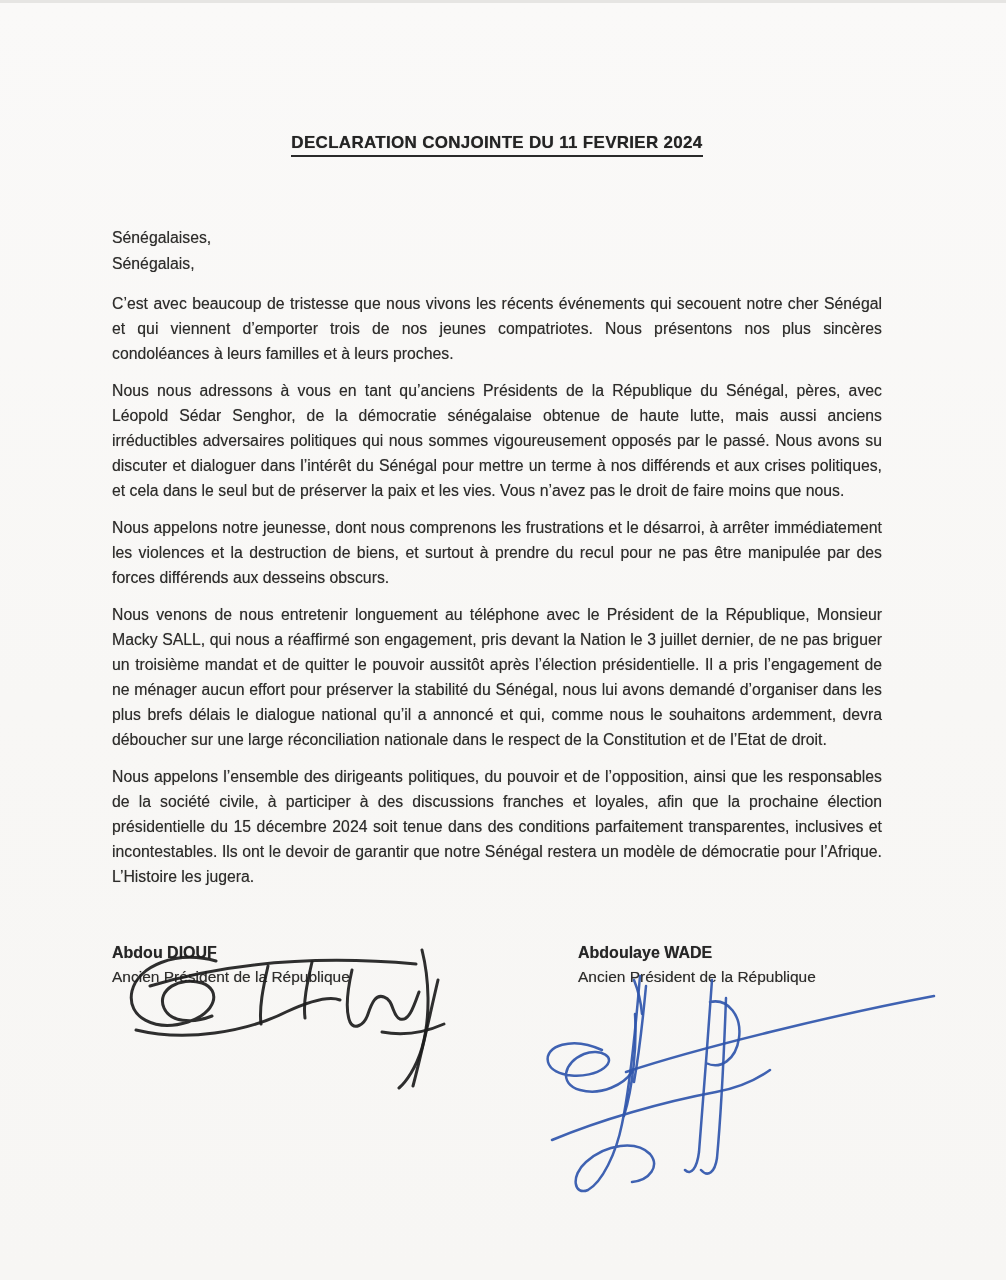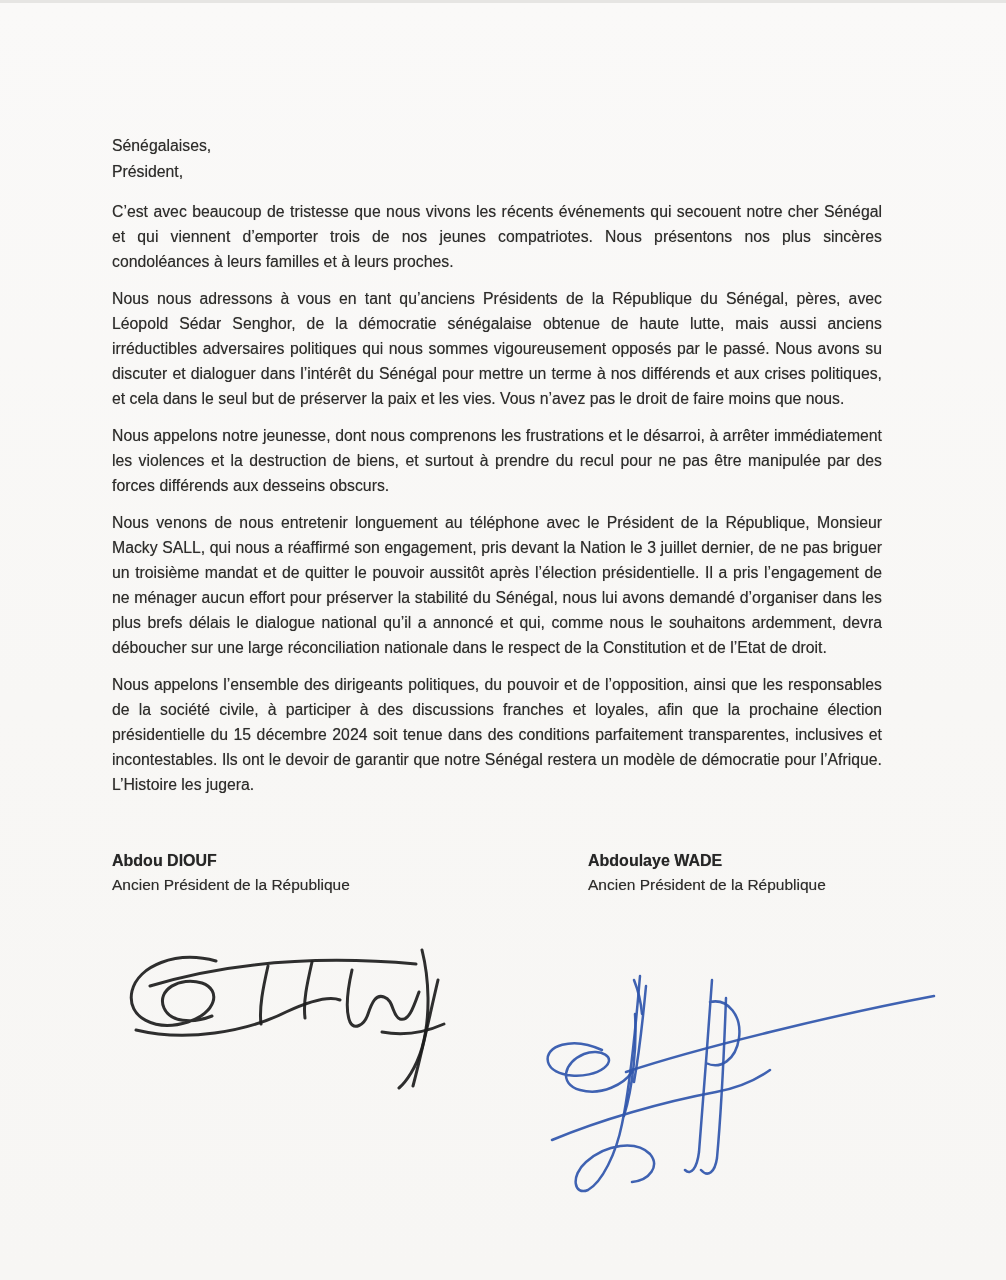--- a/index.html
+++ b/index.html
@@ -59,21 +59,21 @@
     position: relative;
     margin-top: 52px;
     height: 120px;
   }
   .sig-block {
     position: absolute;
     top: 0;
     width: 330px;
   }
   .sig-block.left  { left: 0; }
-  .sig-block.right { left: 476px; }
+  .sig-block.right { left: 466px; }
   .sig-name {
     font-size: 16px;
     font-weight: bold;
     line-height: 24px;
     color: #262626;
     text-shadow: 0 0 0.7px rgba(38,38,38,0.6);
   }
   .sig-title {
     font-size: 15.5px;
     line-height: 24px;
@@ -93,24 +93,27 @@
   }
 </style>
 </head>
 <body>
 
 <div class="page">
   <div class="scan-edge"></div>
 
   <div class="content">
 
+    <h1 class="doc-title">
+      <span>DECLARATION CONJOINTE DU 11 FEVRIER 2024</span>
+    </h1>
 
     <div class="salutation">
       <div>Sénégalaises,</div>
-      <div>Président,</div>
+      <div>Sénégalais,</div>
     </div>
 
     <p class="body-par">C’est avec beaucoup de tristesse que nous vivons les récents événements qui secouent notre cher Sénégal et qui viennent d’emporter trois de nos jeunes compatriotes. Nous présentons nos plus sincères condoléances à leurs familles et à leurs proches.</p>
     <p class="body-par">Nous nous adressons à vous en tant qu’anciens Présidents de la République du Sénégal, pères, avec Léopold Sédar Senghor, de la démocratie sénégalaise obtenue de haute lutte, mais aussi anciens irréductibles adversaires politiques qui nous sommes vigoureusement opposés par le passé. Nous avons su discuter et dialoguer dans l’intérêt du Sénégal pour mettre un terme à nos différends et aux crises politiques, et cela dans le seul but de préserver la paix et les vies. Vous n’avez pas le droit de faire moins que nous.</p>
     <p class="body-par">Nous appelons notre jeunesse, dont nous comprenons les frustrations et le désarroi, à arrêter immédiatement les violences et la destruction de biens, et surtout à prendre du recul pour ne pas être manipulée par des forces différends aux desseins obscurs.</p>
     <p class="body-par">Nous venons de nous entretenir longuement au téléphone avec le Président de la République, Monsieur Macky SALL, qui nous a réaffirmé son engagement, pris devant la Nation le 3 juillet dernier, de ne pas briguer un troisième mandat et de quitter le pouvoir aussitôt après l’élection présidentielle. Il a pris l’engagement de ne ménager aucun effort pour préserver la stabilité du Sénégal, nous lui avons demandé d’organiser dans les plus brefs délais le dialogue national qu’il a annoncé et qui, comme nous le souhaitons ardemment, devra déboucher sur une large réconciliation nationale dans le respect de la Constitution et de l’Etat de droit.</p>
     <p class="body-par">Nous appelons l’ensemble des dirigeants politiques, du pouvoir et de l’opposition, ainsi que les responsables de la société civile, à participer à des discussions franches et loyales, afin que la prochaine élection présidentielle du 15 décembre 2024 soit tenue dans des conditions parfaitement transparentes, inclusives et incontestables. Ils ont le devoir de garantir que notre Sénégal restera un modèle de démocratie pour l’Afrique. L’Histoire les jugera.</p>
 
     <div class="sig-row">
       <div class="sig-block left">

